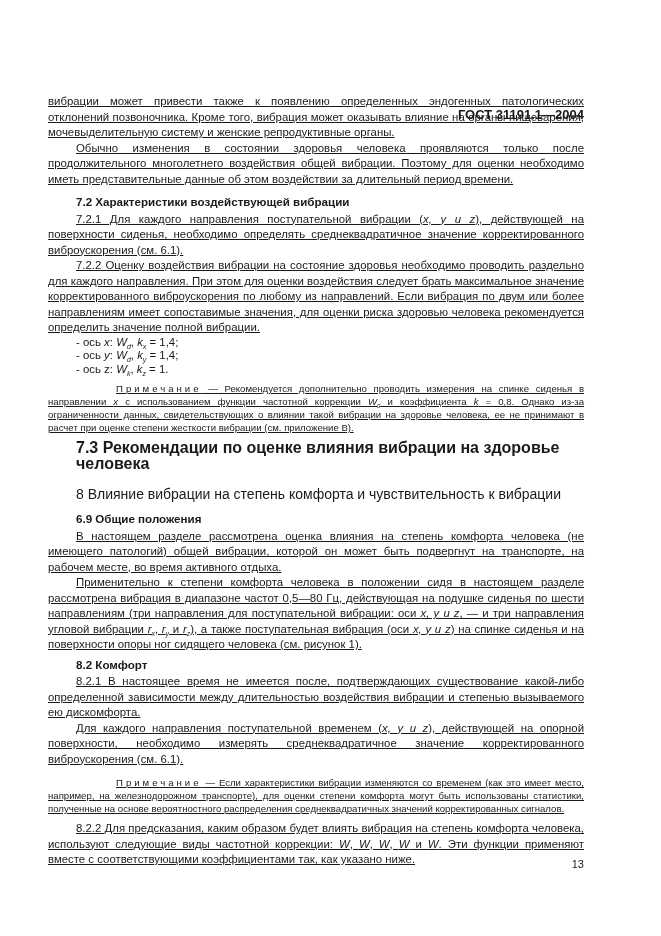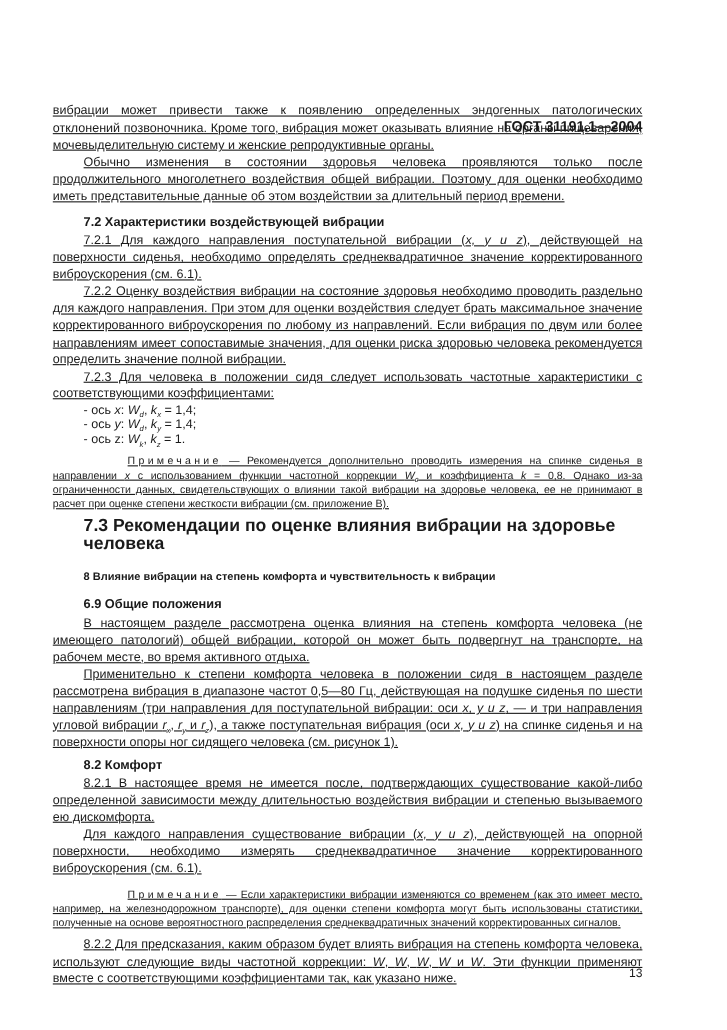--- a/index.html
+++ b/index.html
@@ -3,60 +3,59 @@
 <meta charset="utf-8">
 <style>
   html, body { margin: 0; padding: 0; background: #ffffff; }
   body { width: 661px; height: 936px; position: relative; overflow: hidden;
          font-family: "Liberation Sans", sans-serif; color: #1a1a1a; }
   .hdr { position: absolute; right: 77px; top: 65px; font-weight: bold; font-size: 13px; margin-top: 42px; }
   .body { position: absolute; left: 48px; top: 94px; width: 536px; font-size: 11.4px; line-height: 15.5px; }
   p { margin: 0; text-align: justify; text-decoration: underline; }
   .ind { text-indent: 28px; }
   .h2 { font-weight: bold; font-size: 11.6px; margin: 2px 0 2px 28px; }
-  .h1 { font-weight: bold; font-size: 10px; margin: 14px 0 8px 28px; line-height: 18px; }
+  .h1 { font-weight: normal; font-size: 14px; margin: 14px 0 8px 28px; line-height: 18px; }
   .li { padding-left: 28px; line-height: 13.5px; }
   .note { font-size: 9.6px; line-height: 13px; margin: 6px 0 6px 0; }
   .sp { letter-spacing: 3px; padding-left: 40px; }
   i { font-style: italic; }
   sub { font-size: 7px; vertical-align: -3px; line-height: 0; font-style: italic; }
   .gap { height: 5px; }
-  .pageno { position: absolute; right: 77px; top: 858px; font-size: 11px; margin-top: 21px; }
+  .pageno { position: absolute; right: 77px; top: 858px; font-size: 11px; }
 </style>
 </head>
 <body>
 
 <div class="hdr">ГОСТ 31191.1—2004</div>
 
 <div class="body">
   <p>вибрации может привести также к появлению определенных эндогенных патологических отклонений позвоночника. Кроме того, вибрация может оказывать влияние на органы пищеварения, мочевыделительную систему и женские репродуктивные органы.</p>
   <p class="ind">Обычно изменения в состоянии здоровья человека проявляются только после продолжительного многолетнего воздействия общей вибрации. Поэтому для оценки необходимо иметь представительные данные об этом воздействии за длительный период времени.</p>
   <div class="gap"></div>
 
   <div class="h2">7.2  Характеристики воздействующей вибрации</div>
   <p class="ind"><span>7.2.1  Для каждого направления поступательной вибрации (</span><i>x, y и z</i><span>), действующей на поверхности сиденья, необходимо определять среднеквадратичное значение корректированного виброускорения (см. 6.1).</span></p>
   <p class="ind">7.2.2  Оценку воздействия вибрации на состояние здоровья необходимо проводить раздельно для каждого направления. При этом для оценки воздействия следует брать максимальное значение корректированного виброускорения по любому из направлений. Если вибрация по двум или более направлениям имеет сопоставимые значения, для оценки риска здоровью человека рекомендуется определить значение полной вибрации.</p>
-  <p class="ind">7.2.3  Для человека в положении сидя следует использовать частотные характеристики с соответствующими коэффициентами:</p>
 
   <div class="li"><span>-  ось </span><i>x</i>:  <i>W</i><sub>d</sub>, <i>k</i><sub>x</sub><span> = 1,4;</span></div>
   <div class="li"><span>-  ось </span><i>y</i>:  <i>W</i><sub>d</sub>, <i>k</i><sub>y</sub><span> = 1,4;</span></div>
   <div class="li"><span>-  ось </span><span>z</span>:  <i>W</i><sub>k</sub>,  <i>k</i><sub>z</sub><span> = 1.</span></div>
 
   <p class="note"><span style="display:inline-block;width:28px"></span><span class="sp">Примечание</span><span> — Рекомендуется дополнительно проводить измерения на спинке сиденья в направлении </span><i>x</i><span> с использованием функции частотной коррекции </span><i>W</i><sub>c</sub><span> и коэффициента </span><i>k</i><span> = 0,8. Однако из-за ограниченности данных, свидетельствующих о влиянии такой вибрации на здоровье человека, ее не принимают в расчет при оценке степени жесткости вибрации (см. приложение В).</span></p>
 
   <div class="h2" style="font-size:16px">7.3  Рекомендации по оценке влияния вибрации на здоровье человека</div>
 
   <div class="h1">8  Влияние вибрации на степень комфорта и чувствительность к вибрации</div>
   <div class="h2">6.9  Общие положения</div>
   <p class="ind">В настоящем разделе рассмотрена оценка влияния на степень комфорта человека (не имеющего патологий) общей вибрации, которой он может быть подвергнут на транспорте, на рабочем месте, во время активного отдыха.</p>
   <p class="ind"><span>Применительно к степени комфорта человека в положении сидя в настоящем разделе рассмотрена вибрация в диапазоне частот 0,5—80 Гц, действующая на подушке сиденья по шести направлениям (три направления для поступательной вибрации: оси </span><i>x, y и z</i><span>, — и три направления угловой вибрации </span><i>r</i><sub>x</sub><span>, </span><i>r</i><sub>y</sub><span> и </span><i>r</i><sub>z</sub><span>), а также поступательная вибрация (оси </span><i>x, y и z</i><span>) на спинке сиденья и на поверхности опоры ног сидящего человека (см. рисунок 1).</span></p>
 
   <div class="h2" style="margin-top:4px">8.2  Комфорт</div>
   <p class="ind">8.2.1  В настоящее время не имеется после, подтверждающих существование какой-либо определенной зависимости между длительностью воздействия вибрации и степенью вызываемого ею дискомфорта.</p>
-  <p class="ind"><span>Для каждого направления существование вибрации (</span><i>x, y и z</i><span>), действующей на опорной поверхности, необходимо измерять среднеквадратичное значение корректированного виброускорения (см. 6.1).</span></p>
+  <p class="ind"><span>Для каждого направления поступательной временем (</span><i>x, y и z</i><span>), действующей на опорной поверхности, необходимо измерять среднеквадратичное значение корректированного виброускорения (см. 6.1).</span></p>
 
   <p class="note" style="margin-top:9px"><span style="display:inline-block;width:28px"></span><span class="sp">Примечание</span><span> — Если характеристики вибрации изменяются со временем (как это имеет место, например, на железнодорожном транспорте), для оценки степени комфорта могут быть использованы статистики, полученные на основе вероятностного распределения среднеквадратичных значений корректированных сигналов.</span></p>
 
   <p class="ind"><span>8.2.2  Для предсказания, каким образом будет влиять вибрация на степень комфорта человека, используют следующие виды частотной коррекции: </span><i>W</i><span>, </span><i>W</i><span>, </span><i>W</i><span>, </span><i>W</i><span> и </span><i>W</i><span>. Эти функции применяют вместе с соответствующими коэффициентами так, как указано ниже.</span></p>
 
 </div>
 
 <div class="pageno">13</div>
 
 </body></html>

